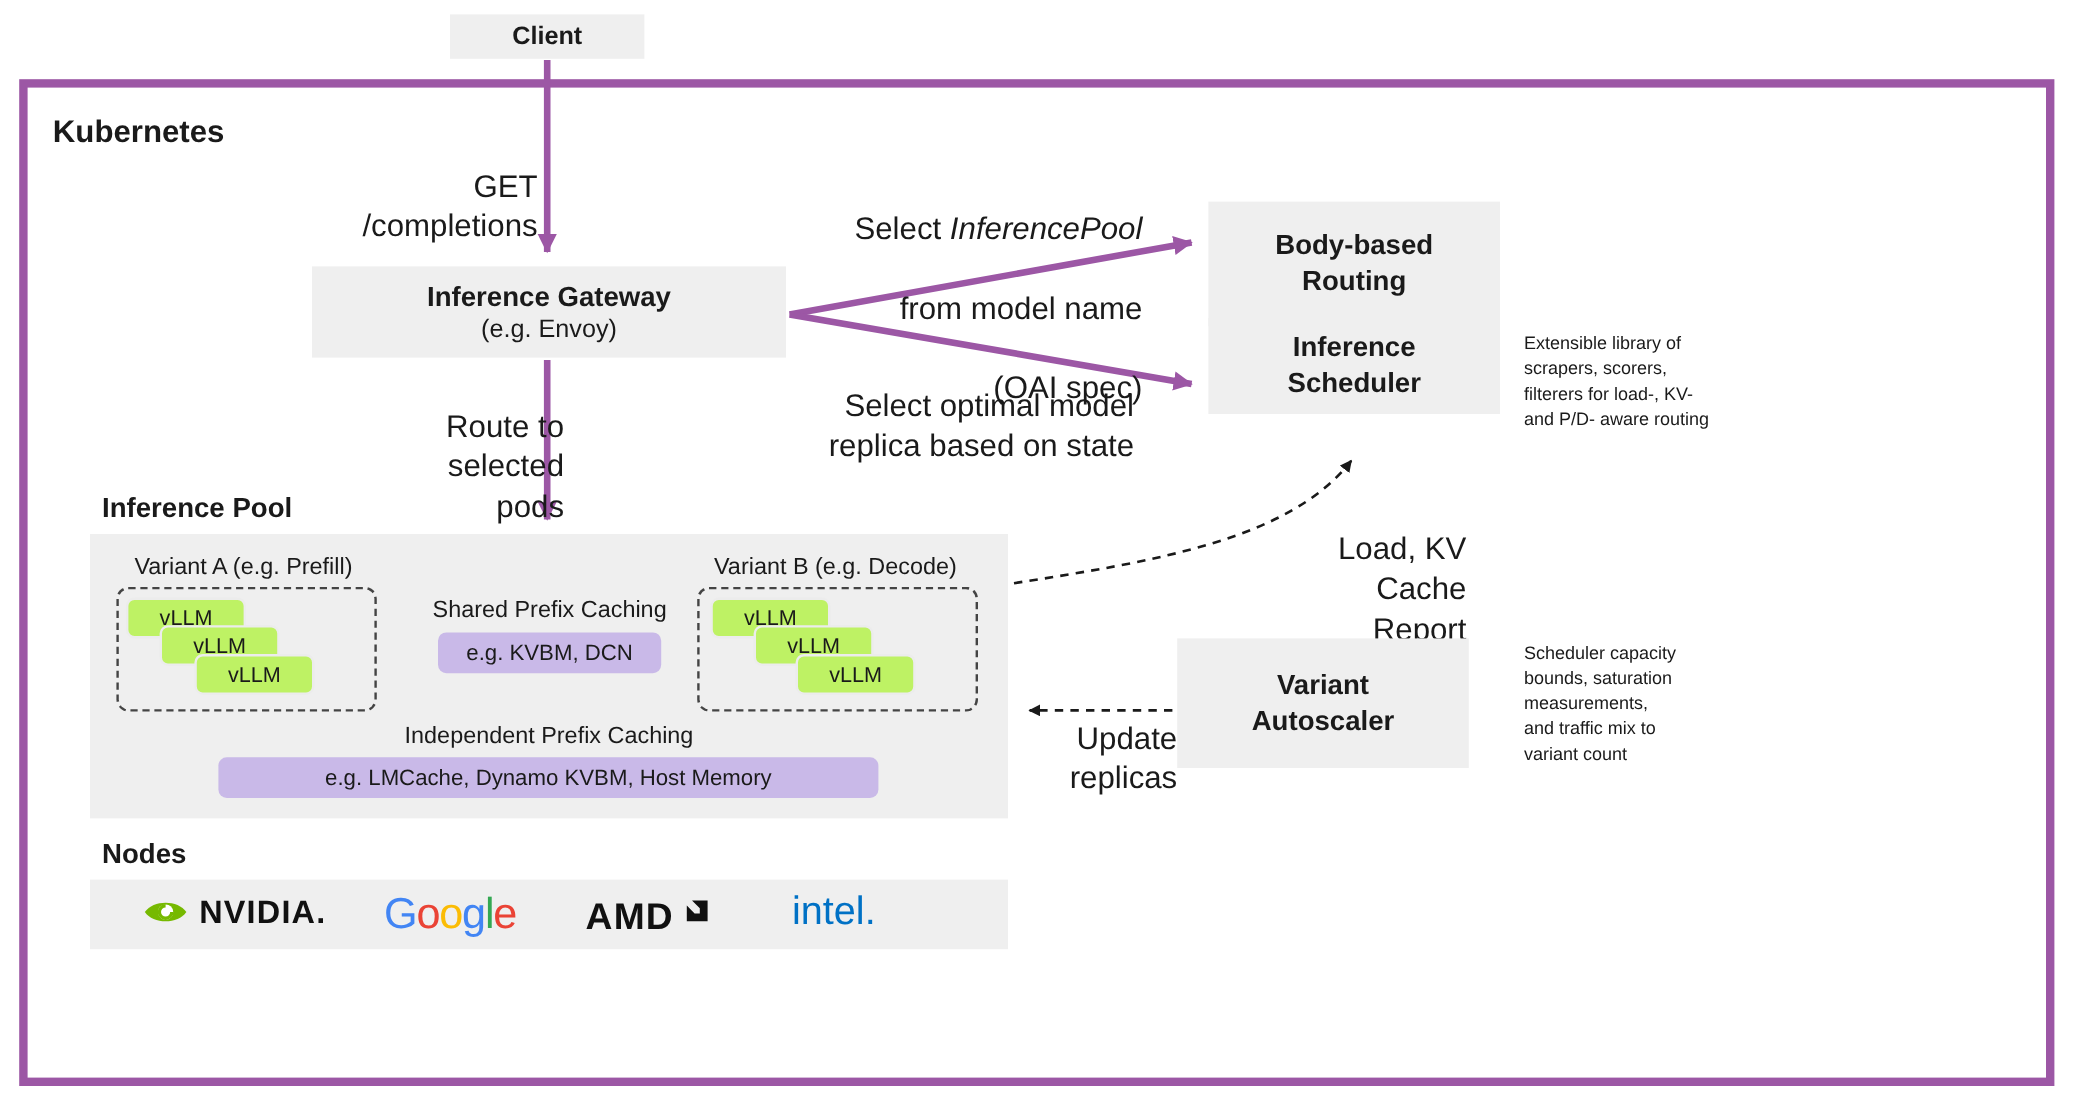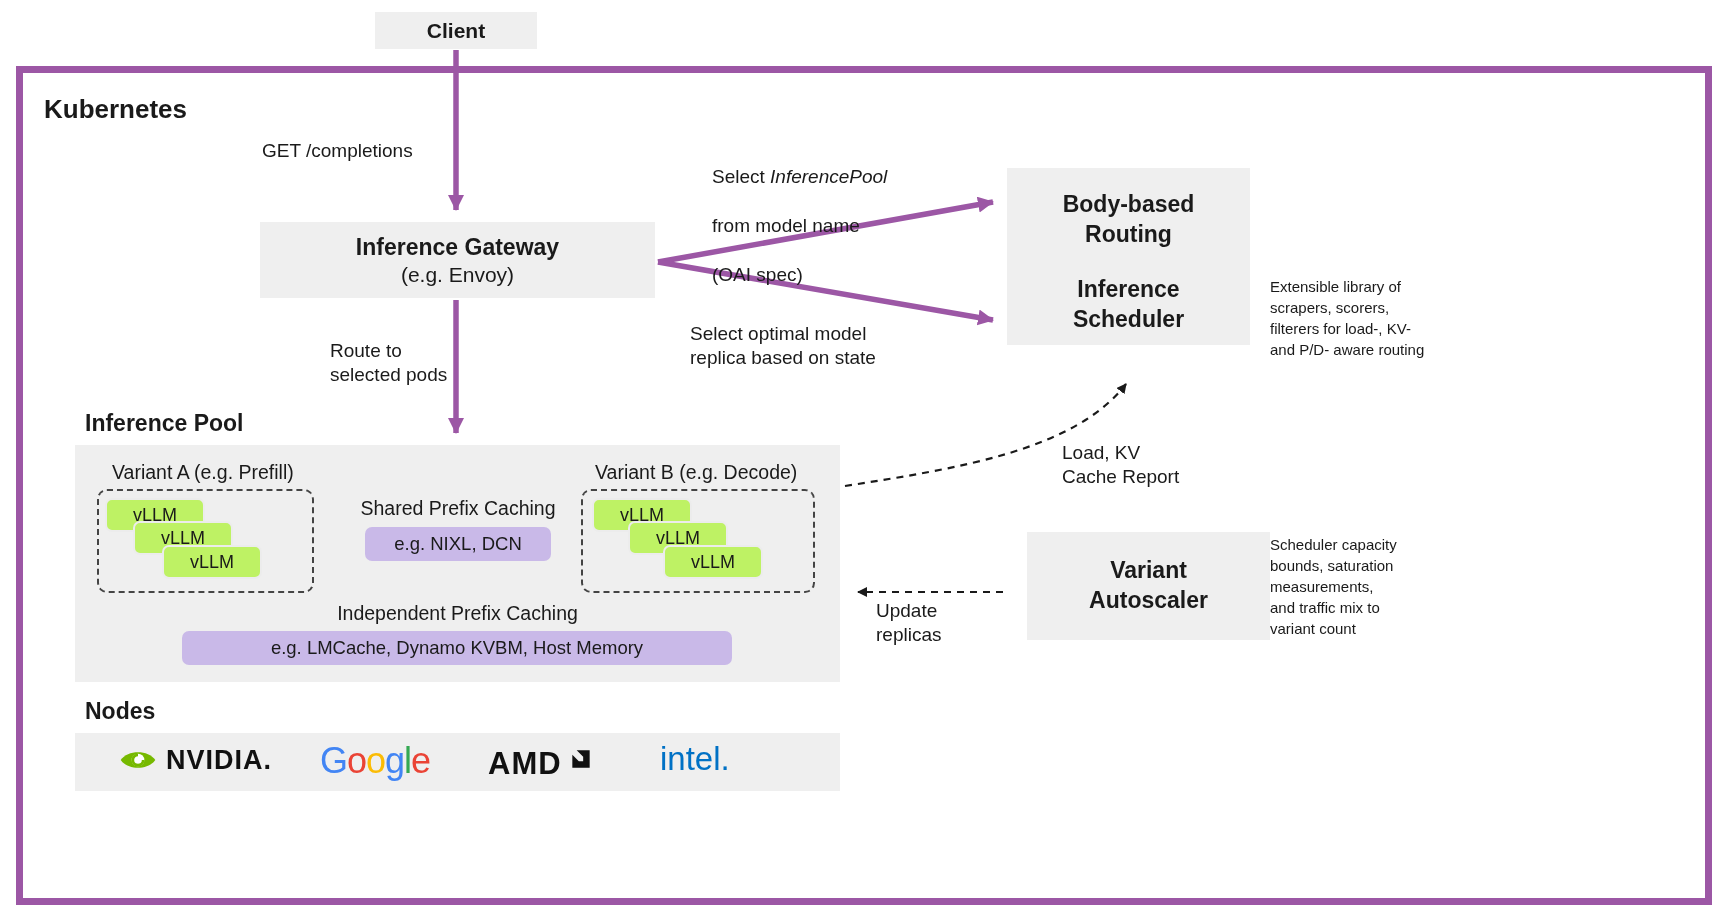--- a/index.html
+++ b/index.html
@@ -17,21 +17,21 @@
   .gbox { position:absolute; background:#efefef; display:flex; align-items:center;
           justify-content:center; text-align:center; }
   .gbox .title { font-weight:bold; font-size:23px; line-height:1.3; white-space:pre-line; }
   .client-box { position:absolute; left:375px; top:12px; width:162px; height:37px;
                 background:#efefef; display:flex; align-items:center; justify-content:center;
                 font-weight:bold; font-size:21px; }
 
   .section-label { position:absolute; font-weight:bold; font-size:23px; }
   .k8s-label { position:absolute; left:44px; top:94px; font-weight:bold; font-size:26px; }
 
-  .lbl { position:absolute; font-size:19px; text-align:left; white-space:pre-line; line-height:1.28; }
+  .lbl { position:absolute; font-size:26px; text-align:right; white-space:pre-line; line-height:1.28; }
   .note { position:absolute; font-size:15px; line-height:1.4; text-align:left; white-space:pre-line; width:240px; }
 
   .gateway-box { flex-direction:column; }
   .gateway-box .subtitle { font-size:21px; }
 
   .pool-box { position:absolute; left:75px; top:445px; width:765px; height:237px; background:#efefef; }
   .nodes-box { position:absolute; left:75px; top:733px; width:765px; height:58px; background:#efefef; }
 
   .dashed-box { position:absolute; border:2px dashed #444444; border-radius:10px; }
   .variant-label { position:absolute; font-size:19.5px; }
@@ -117,21 +117,21 @@
 
   <div class="gbox" style="left:1007px; top:265px; width:243px; height:80px;">
     <div class="title">Inference
 Scheduler</div>
   </div>
   <div class="note" style="left:1270px; top:276px;">Extensible library of
 scrapers, scorers,
 filterers for load-, KV-
 and P/D- aware routing</div>
 
-  <div class="gbox" style="left:1027px; top:532px; width:243px; height:108px;text-align:center;">
+  <div class="gbox" style="left:981px; top:532px; width:243px; height:108px;text-align:center;">
     <div class="title">Variant
 Autoscaler</div>
   </div>
   <div class="note" style="left:1270px; top:534px;">Scheduler capacity
 bounds, saturation
 measurements,
 and traffic mix to
 variant count</div>
 
   <div class="section-label" style="left:85px; top:410px;">Inference Pool</div>
@@ -156,21 +156,21 @@
     </div>
   <div class="pod" style="left:628px; top:521px;">
       <span>vLLM</span>
     </div>
   <div class="pod" style="left:663px; top:545px;">
       <span>vLLM</span>
     </div>
 
   <div class="variant-label" style="left:340px; top:497px; width:236px; text-align:center;">Shared Prefix Caching</div>
   <div class="lav" style="left:365px; top:527px; width:186px; height:34px;">
-      <span>e.g. NIXL, DCN</span>
+      <span>e.g. KVBM, DCN</span>
     </div>
 
   <div class="variant-label" style="left:320px; top:602px; width:275px; text-align:center;">Independent Prefix Caching</div>
   <div class="lav" style="left:182px; top:631px; width:550px; height:34px;">
       <span>e.g. LMCache, Dynamo KVBM, Host Memory</span>
     </div>
 
   <div class="section-label" style="left:85px; top:698px;">Nodes</div>
   <div class="nodes-box"></div>
 

